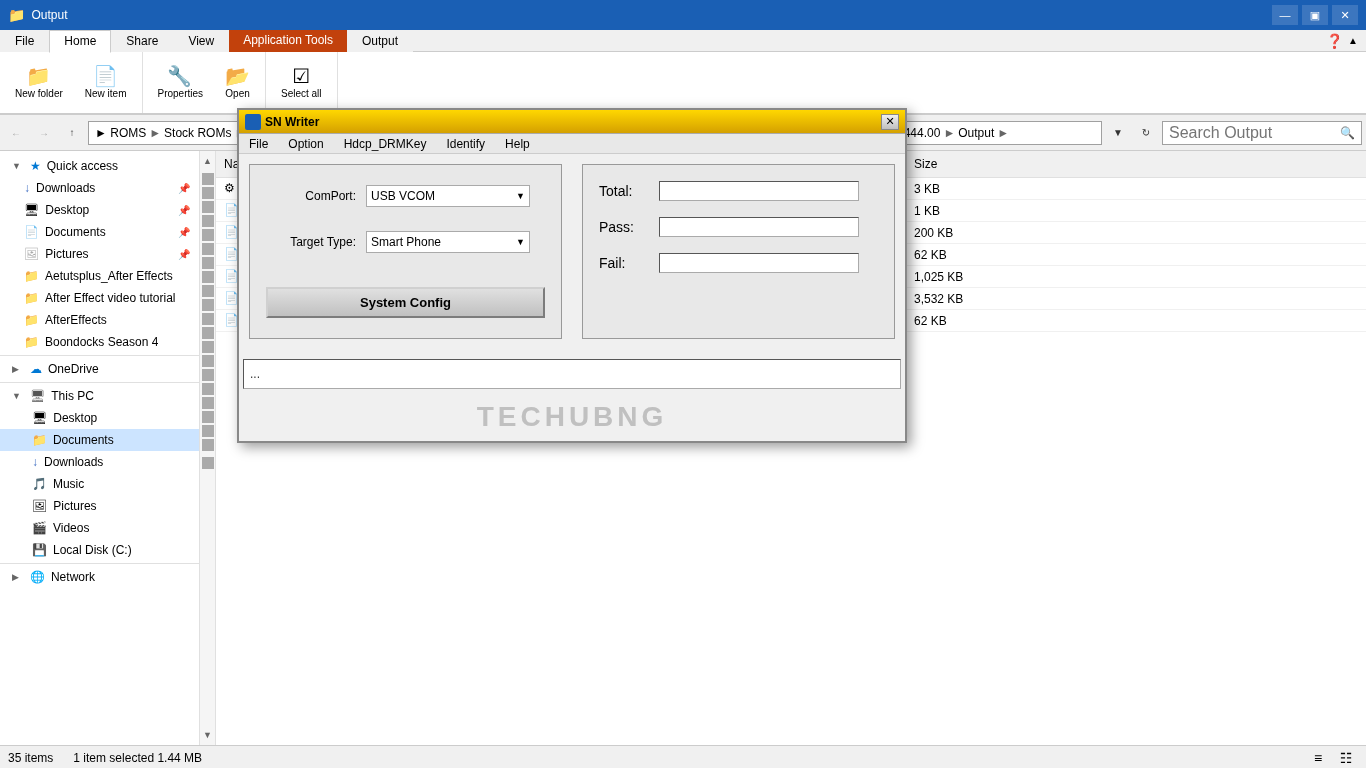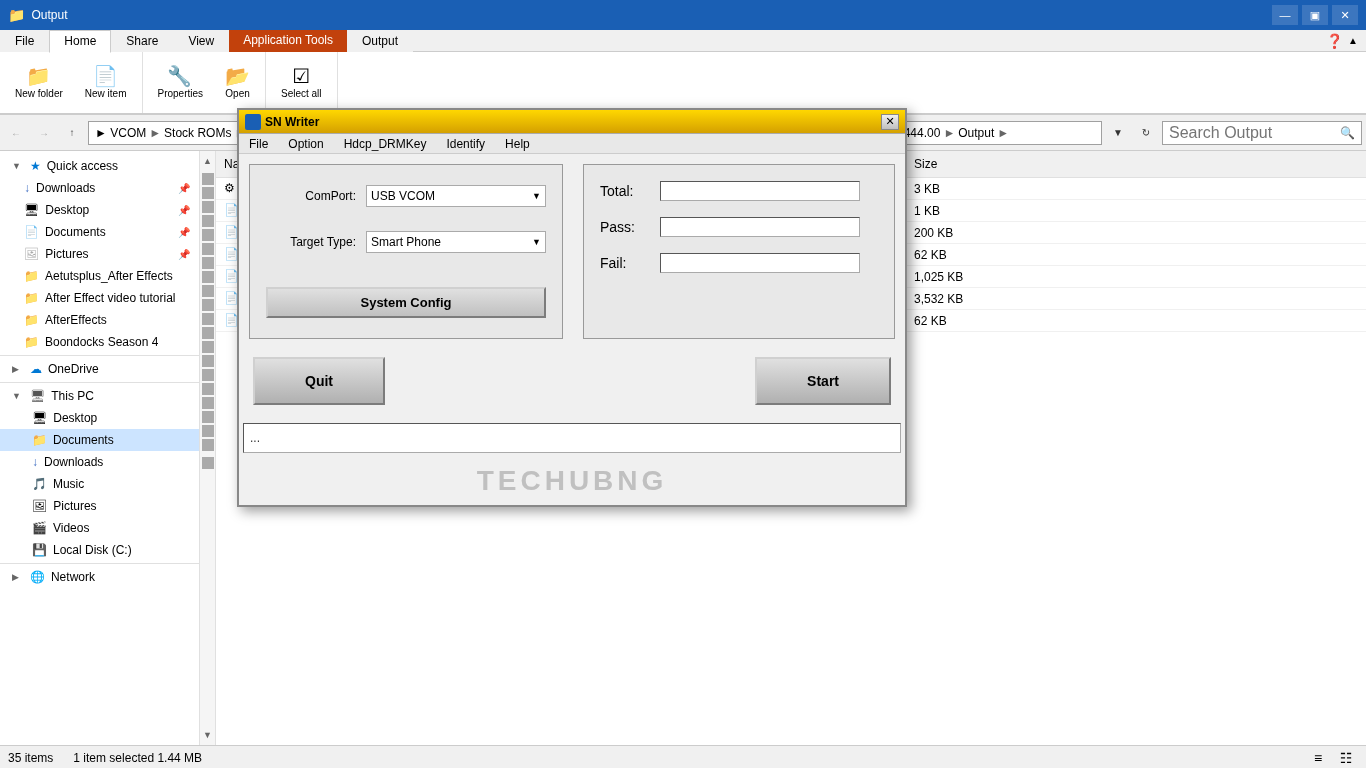--- a/index.html
+++ b/index.html
@@ -59,21 +59,21 @@
     .modal-menu-bar { background: #e8e8e8; display: flex; align-items: center; height: 20px; border-bottom: 1px solid #ccc; }
     .modal-menu-item { padding: 2px 10px; font-size: 12px; cursor: pointer; }
 
     .modal-body { padding: 10px; }
     .modal-top-section { display: flex; gap: 20px; margin-bottom: 10px; }
     .modal-left-panel { flex: 1; background: #e8e8e8; border: 1px solid #999; padding: 20px 16px; display: flex; flex-direction: column; gap: 24px; }
     .modal-right-panel { flex: 1; background: #e8e8e8; border: 1px solid #999; padding: 16px; display: flex; flex-direction: column; gap: 16px; }
 
     .form-row { display: flex; align-items: center; gap: 10px; }
     .form-label { font-size: 12px; min-width: 90px; text-align: right; }
-    .form-select { height: 22px; border: 1px solid #aaa; background: white; font-size: 12px; padding: 0 4px; width: 180px; display: flex; align-items: center; justify-content: space-between; cursor: pointer; }
+    .form-select { height: 22px; border: 1px solid #aaa; background: white; font-size: 12px; padding: 0 4px; width: 164px; display: flex; align-items: center; justify-content: space-between; cursor: pointer; }
     .form-select-arrow { font-size: 9px; }
 
     .result-row { display: flex; align-items: center; gap: 10px; }
     .result-label { font-size: 14px; min-width: 50px; }
     .result-input { height: 20px; border: 1px inset #aaa; background: white; width: 200px; }
 
     .system-config-btn { margin-top: 10px; background: linear-gradient(to bottom, #e0e0e0, #c0c0c0); border: 2px outset #d0d0d0; padding: 6px 20px; font-size: 13px; font-weight: bold; cursor: pointer; text-align: center; width: 100%; }
 
     .modal-bottom-section { display: flex; justify-content: space-between; align-items: center; padding: 8px 4px; }
     .big-btn { background: linear-gradient(to bottom, #e0e0e0, #b0b0b0); border: 2px outset #d0d0d0; padding: 14px 50px; font-size: 14px; font-weight: bold; cursor: pointer; min-width: 120px; text-align: center; }
@@ -158,21 +158,21 @@
         </div>
       </div>
     </div>
   </div>
 
   <div class="address-bar">
     <button class="nav-btn disabled">←</button>
     <button class="nav-btn disabled">→</button>
     <button class="nav-btn">↑</button>
     <div class="breadcrumb-bar">
-      <span class="breadcrumb-item">► VCOM</span>
+      <span class="breadcrumb-item">► ROMS</span>
       <span class="breadcrumb-sep">►</span>
       <span class="breadcrumb-item">Stock ROMs</span>
       <span class="breadcrumb-sep">►</span>
       <span class="breadcrumb-item">Gionee Roms</span>
       <span class="breadcrumb-sep">►</span>
       <span class="breadcrumb-item">Gionee M3</span>
       <span class="breadcrumb-sep">►</span>
       <span class="breadcrumb-item">Gionee_M3_0202_T8108_(by_xdafirmware.com)</span>
       <span class="breadcrumb-sep">►</span>
       <span class="breadcrumb-item">IMEI Writing Tool</span>
@@ -430,24 +430,20 @@
               <span class="result-label">Pass:</span>
               <div class="result-input"></div>
             </div>
             <div class="result-row">
               <span class="result-label">Fail:</span>
               <div class="result-input"></div>
             </div>
           </div>
         </div>
 
-        <div class="modal-bottom-section">
-          <button class="big-btn">Quit</button>
-          <button class="big-btn">Start</button>
-        </div>
       </div>
 
       <div class="modal-log-area">
         <span class="modal-log-dots">...</span>
       </div>
 
       <div class="watermark">TECHUBNG</div>
     </div>
   </div>
 

